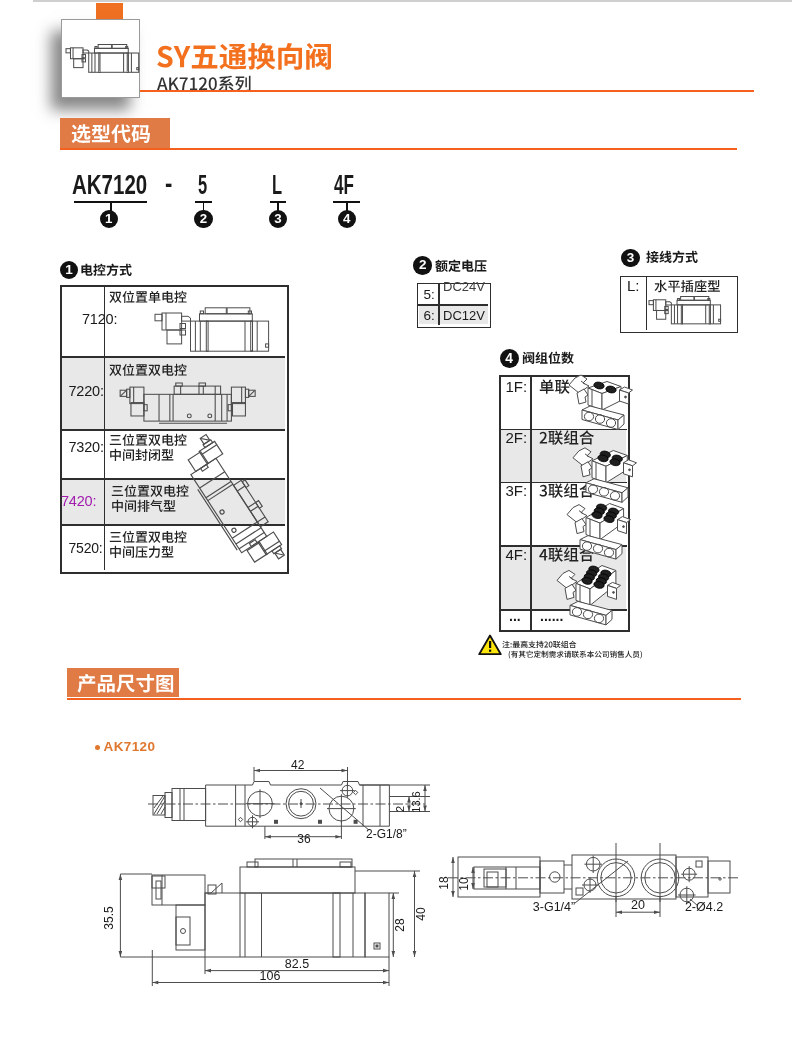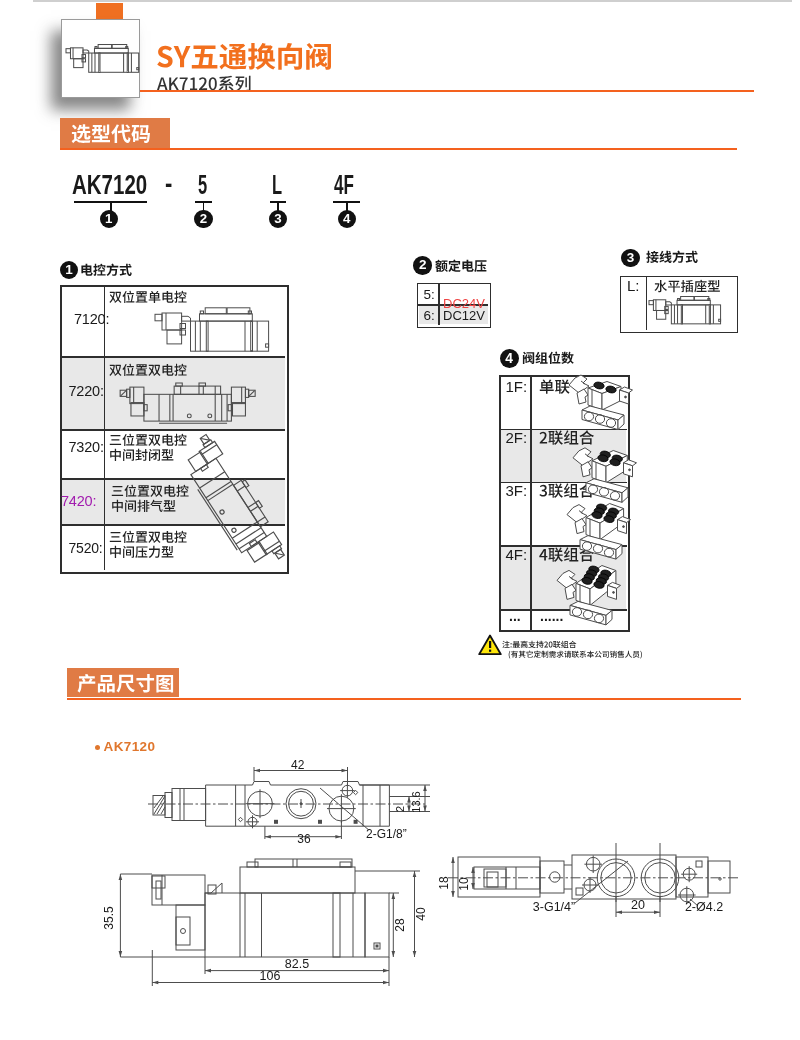--- a/index.html
+++ b/index.html
@@ -106,21 +106,21 @@
 <div style="position:absolute;left:103.5px;top:286px;width:1.5px;height:284px;background:#2e2e2e;"></div>
 
 <div style="position:absolute;left:61px;top:356px;width:223.5px;height:2px;background:#2e2e2e;"></div>
 
 <div style="position:absolute;left:61px;top:428.8px;width:223.5px;height:2px;background:#2e2e2e;"></div>
 
 <div style="position:absolute;left:61px;top:477.7px;width:223.5px;height:2px;background:#2e2e2e;"></div>
 
 <div style="position:absolute;left:61px;top:523.8px;width:223.5px;height:2px;background:#2e2e2e;"></div>
 
-<div style="position:absolute;left:74px;top:311px;font-size:14.5px;color:#1a1a1a;line-height:1.15;white-space:nowrap;letter-spacing:-0.2px;">7120:</div>
+<div style="position:absolute;left:82px;top:311px;font-size:14.5px;color:#1a1a1a;line-height:1.15;white-space:nowrap;letter-spacing:-0.2px;">7120:</div>
 
 <div style="position:absolute;left:68.5px;top:383px;font-size:14.5px;color:#1a1a1a;line-height:1.15;white-space:nowrap;letter-spacing:-0.2px;">7220:</div>
 
 <div style="position:absolute;left:68.5px;top:439px;font-size:14.5px;color:#1a1a1a;line-height:1.15;white-space:nowrap;letter-spacing:-0.2px;">7320:</div>
 
 <div style="position:absolute;left:61px;top:493px;font-size:14.5px;color:#a21caf;line-height:1.15;white-space:nowrap;letter-spacing:-0.2px;text-align:right;">7420:</div>
 
 <div style="position:absolute;left:68.5px;top:540px;font-size:14px;color:#1a1a1a;line-height:1.15;white-space:nowrap;letter-spacing:-0.2px;">7520:</div>
 
 <svg style="position:absolute;left:109px;top:288.2px;" width="80" height="18" viewBox="0 -13.8 80 18">
@@ -265,21 +265,21 @@
 <div style="position:absolute;left:417px;top:283px;width:72px;height:43px;border:1.5px solid #2e2e2e;background:#fff;"></div>
 
 <div style="position:absolute;left:418.5px;top:304.7px;width:69px;height:19.8px;background:#e8e8e8;"></div>
 
 <div style="position:absolute;left:438px;top:284px;width:1.5px;height:41px;background:#2e2e2e;"></div>
 
 <div style="position:absolute;left:418px;top:304px;width:70px;height:1.5px;background:#2e2e2e;"></div>
 
 <div style="position:absolute;left:423.5px;top:286.9px;font-size:13.5px;color:#1a1a1a;line-height:1.15;white-space:nowrap;">5:</div>
 
-<div style="position:absolute;left:443px;top:297px;font-size:13px;color:#ef4444;line-height:1.15;white-space:nowrap;">DC24V</div>
+<div style="position:absolute;left:443px;top:280px;font-size:13px;color:#404040;line-height:1.15;white-space:nowrap;">DC24V</div>
 
 <div style="position:absolute;left:423.5px;top:308.2px;font-size:13.5px;color:#1a1a1a;line-height:1.15;white-space:nowrap;">6:</div>
 
 <div style="position:absolute;left:443px;top:308.7px;font-size:13px;color:#1a1a1a;line-height:1.15;white-space:nowrap;">DC12V</div>
 
 <div style="position:absolute;left:621.3px;top:248.8px;width:18.6px;height:18.6px;border-radius:50%;background:#111;color:#fff;font-weight:700;font-size:13.5px;text-align:center;line-height:18.6px;">3</div>
 
 <svg style="position:absolute;left:646px;top:248px;" width="54" height="18" viewBox="0 -13.8 54 18">
       <path fill="#1a1a1a" d="M0.3 -4.4Q1 -4.6 2.1 -4.9Q3.1 -5.2 4.2 -5.5L4.4 -4.1Q3.4 -3.8 2.4 -3.5Q1.4 -3.2 0.6 -2.9ZM0.5 -8.6H4.3V-7.1H0.5ZM1.8 -11H3.2V-0.6Q3.2 -0 3.1 0.3Q3 0.6 2.7 0.8Q2.4 1 2 1Q1.6 1.1 0.9 1.1Q0.9 0.8 0.8 0.4Q0.7 -0.1 0.5 -0.4Q0.9 -0.4 1.2 -0.3Q1.5 -0.3 1.6 -0.3Q1.8 -0.3 1.8 -0.6ZM5 -9.9H12.2V-8.6H5ZM4.6 -6.9H12.5V-5.6H4.6ZM5.8 -8.2 7.1 -8.7Q7.3 -8.3 7.5 -7.9Q7.7 -7.5 7.8 -7.2L6.6 -6.7Q6.5 -7 6.3 -7.4Q6.1 -7.9 5.8 -8.2ZM9.7 -8.7 11.1 -8.2Q10.9 -7.7 10.6 -7.3Q10.3 -6.8 10.1 -6.4L8.8 -6.8Q9 -7.1 9.2 -7.4Q9.3 -7.7 9.5 -8.1Q9.6 -8.4 9.7 -8.7ZM4.4 -4.4H12.6V-3.1H4.4ZM9.7 -3.4 11.2 -3.2Q10.9 -2.2 10.4 -1.4Q9.9 -0.7 9.1 -0.2Q8.4 0.3 7.3 0.6Q6.2 0.9 4.8 1.1Q4.7 0.8 4.5 0.5Q4.3 0.1 4.2 -0.2Q5.9 -0.3 7 -0.6Q8.1 -1 8.7 -1.6Q9.4 -2.3 9.7 -3.4ZM5 -1.7Q5.4 -2.2 5.9 -2.9Q6.3 -3.5 6.7 -4.3Q7.1 -5 7.4 -5.6L8.8 -5.3Q8.5 -4.7 8.1 -4Q7.7 -3.2 7.3 -2.6Q6.9 -2 6.6 -1.5ZM5 -1.7 5.9 -2.7Q6.7 -2.5 7.5 -2.1Q8.4 -1.8 9.3 -1.5Q10.2 -1.1 11 -0.7Q11.8 -0.4 12.3 0L11.4 1.2Q10.9 0.8 10.1 0.4Q9.4 0.1 8.5 -0.3Q7.6 -0.7 6.7 -1.1Q5.8 -1.4 5 -1.7ZM7.3 -10.7 8.8 -10.9Q9 -10.6 9.2 -10.1Q9.4 -9.7 9.6 -9.3L8 -9.1Q7.9 -9.4 7.7 -9.9Q7.5 -10.3 7.3 -10.7Z M14 -2.2Q14 -2.3 13.9 -2.6Q13.9 -2.8 13.8 -3.1Q13.7 -3.4 13.6 -3.6Q13.8 -3.6 14.1 -3.8Q14.3 -4 14.6 -4.4Q14.8 -4.6 15.1 -5Q15.4 -5.4 15.8 -5.9Q16.2 -6.5 16.6 -7.1Q16.9 -7.8 17.3 -8.4L18.5 -7.6Q17.8 -6.3 16.9 -5.1Q16 -3.9 15 -3V-2.9Q15 -2.9 14.9 -2.8Q14.7 -2.8 14.5 -2.7Q14.3 -2.5 14.2 -2.4Q14 -2.3 14 -2.2ZM14 -2.2 14 -3.4 14.6 -3.9 18.1 -4.5Q18.1 -4.2 18.1 -3.8Q18.1 -3.4 18.1 -3.2Q16.9 -2.9 16.2 -2.8Q15.4 -2.6 15 -2.5Q14.6 -2.4 14.4 -2.3Q14.2 -2.3 14 -2.2ZM14 -5.4Q13.9 -5.5 13.8 -5.8Q13.8 -6 13.7 -6.3Q13.5 -6.6 13.5 -6.8Q13.7 -6.9 13.9 -7.1Q14 -7.3 14.2 -7.6Q14.3 -7.7 14.6 -8.1Q14.8 -8.4 15 -8.9Q15.2 -9.4 15.5 -9.9Q15.7 -10.5 15.9 -11L17.4 -10.3Q17 -9.6 16.6 -8.8Q16.2 -8.1 15.7 -7.4Q15.3 -6.7 14.8 -6.2V-6.1Q14.8 -6.1 14.7 -6Q14.5 -6 14.4 -5.8Q14.2 -5.7 14.1 -5.6Q14 -5.5 14 -5.4ZM14 -5.4 13.9 -6.5 14.6 -6.9 16.9 -7.1Q16.9 -6.8 16.8 -6.4Q16.8 -6.1 16.8 -5.8Q16 -5.7 15.5 -5.7Q15 -5.6 14.7 -5.6Q14.4 -5.5 14.2 -5.5Q14.1 -5.4 14 -5.4ZM13.6 -0.9Q14.2 -1.1 14.9 -1.3Q15.6 -1.5 16.4 -1.7Q17.2 -2 18 -2.2L18.3 -1Q17.2 -0.6 16 -0.2Q14.9 0.2 13.9 0.6ZM18.6 -8 24.8 -9 25.1 -7.6 18.9 -6.6ZM18.3 -5.2 25.2 -6.5 25.4 -5.1 18.6 -3.8ZM20.4 -11.1H22Q22 -9.8 22 -8.5Q22.1 -7.2 22.2 -6Q22.4 -4.8 22.6 -3.8Q22.8 -2.7 23 -2Q23.3 -1.2 23.5 -0.8Q23.8 -0.4 24.1 -0.4Q24.3 -0.4 24.4 -0.5Q24.4 -0.6 24.5 -0.9Q24.5 -1.2 24.6 -1.7Q24.8 -1.5 25.1 -1.2Q25.4 -1 25.7 -0.9Q25.5 -0.1 25.3 0.4Q25.1 0.8 24.8 1Q24.5 1.2 24 1.2Q23.3 1.2 22.8 0.7Q22.3 0.2 21.9 -0.7Q21.5 -1.6 21.2 -2.8Q20.9 -3.9 20.8 -5.3Q20.6 -6.7 20.5 -8.2Q20.4 -9.6 20.4 -11.1ZM22.2 -10.1 23.1 -10.9Q23.4 -10.8 23.7 -10.6Q24 -10.4 24.3 -10.2Q24.6 -10 24.7 -9.8L23.8 -8.9Q23.5 -9.1 23.1 -9.5Q22.6 -9.8 22.2 -10.1ZM24.2 -4.6 25.5 -4Q24.8 -2.8 23.7 -1.9Q22.7 -0.9 21.4 -0.2Q20.2 0.5 18.8 1Q18.7 0.7 18.4 0.3Q18.1 -0 17.9 -0.3Q19.2 -0.7 20.4 -1.3Q21.6 -1.9 22.6 -2.7Q23.6 -3.5 24.2 -4.6Z M26.7 -9H38.3V-7.4H26.7ZM31 -5.9H36V-4.4H31ZM35.6 -5.9H37.2Q37.2 -5.9 37.2 -5.7Q37.2 -5.6 37.2 -5.5Q37.2 -5.3 37.1 -5.2Q37 -3.4 36.9 -2.3Q36.7 -1.2 36.6 -0.5Q36.4 0.1 36.1 0.4Q35.8 0.7 35.5 0.8Q35.1 1 34.7 1Q34.3 1 33.7 1Q33.1 1 32.4 1Q32.4 0.7 32.3 0.2Q32.1 -0.2 31.9 -0.5Q32.5 -0.5 33.2 -0.4Q33.8 -0.4 34.1 -0.4Q34.3 -0.4 34.4 -0.5Q34.6 -0.5 34.7 -0.6Q34.9 -0.8 35.1 -1.3Q35.2 -1.9 35.3 -3Q35.5 -4 35.6 -5.6ZM30 -8H31.7Q31.7 -7 31.6 -5.9Q31.5 -4.9 31.3 -3.9Q31 -2.9 30.6 -1.9Q30.1 -1 29.4 -0.2Q28.7 0.6 27.6 1.2Q27.4 0.9 27.1 0.5Q26.8 0.2 26.5 -0.1Q27.5 -0.6 28.1 -1.3Q28.7 -2 29.1 -2.8Q29.5 -3.6 29.7 -4.5Q29.8 -5.3 29.9 -6.2Q30 -7.1 30 -8ZM31.4 -10.6 32.9 -11.2Q33.2 -10.8 33.5 -10.2Q33.7 -9.7 33.9 -9.3L32.3 -8.7Q32.2 -9 31.9 -9.6Q31.6 -10.2 31.4 -10.6Z M48.3 -10.2 49.3 -11Q49.6 -10.9 49.9 -10.6Q50.3 -10.3 50.6 -10.1Q50.9 -9.8 51 -9.6L49.9 -8.7Q49.8 -8.9 49.5 -9.2Q49.2 -9.4 48.9 -9.7Q48.6 -10 48.3 -10.2ZM39.7 -8.8H51.4V-7.3H39.7ZM40.2 -5.8H45.8V-4.3H40.2ZM42.1 -5H43.7V-0.6H42.1ZM39.7 -0.8Q40.4 -0.9 41.5 -1.1Q42.6 -1.2 43.8 -1.5Q44.9 -1.7 46.1 -1.9L46.2 -0.5Q45.2 -0.3 44.1 -0Q43 0.2 42 0.4Q40.9 0.6 40.1 0.8ZM46.1 -11H47.7Q47.7 -9.4 47.8 -7.9Q47.9 -6.3 48.1 -5Q48.3 -3.6 48.5 -2.6Q48.8 -1.6 49.1 -1Q49.5 -0.5 49.8 -0.5Q50.1 -0.5 50.2 -1Q50.3 -1.6 50.3 -2.8Q50.6 -2.6 51 -2.3Q51.4 -2 51.7 -1.9Q51.6 -0.7 51.4 -0Q51.1 0.7 50.7 0.9Q50.3 1.2 49.7 1.2Q49 1.2 48.5 0.7Q47.9 0.2 47.5 -0.6Q47.1 -1.5 46.8 -2.7Q46.5 -3.8 46.4 -5.2Q46.2 -6.5 46.1 -8Q46.1 -9.5 46.1 -11Z"></path>
     </svg>

